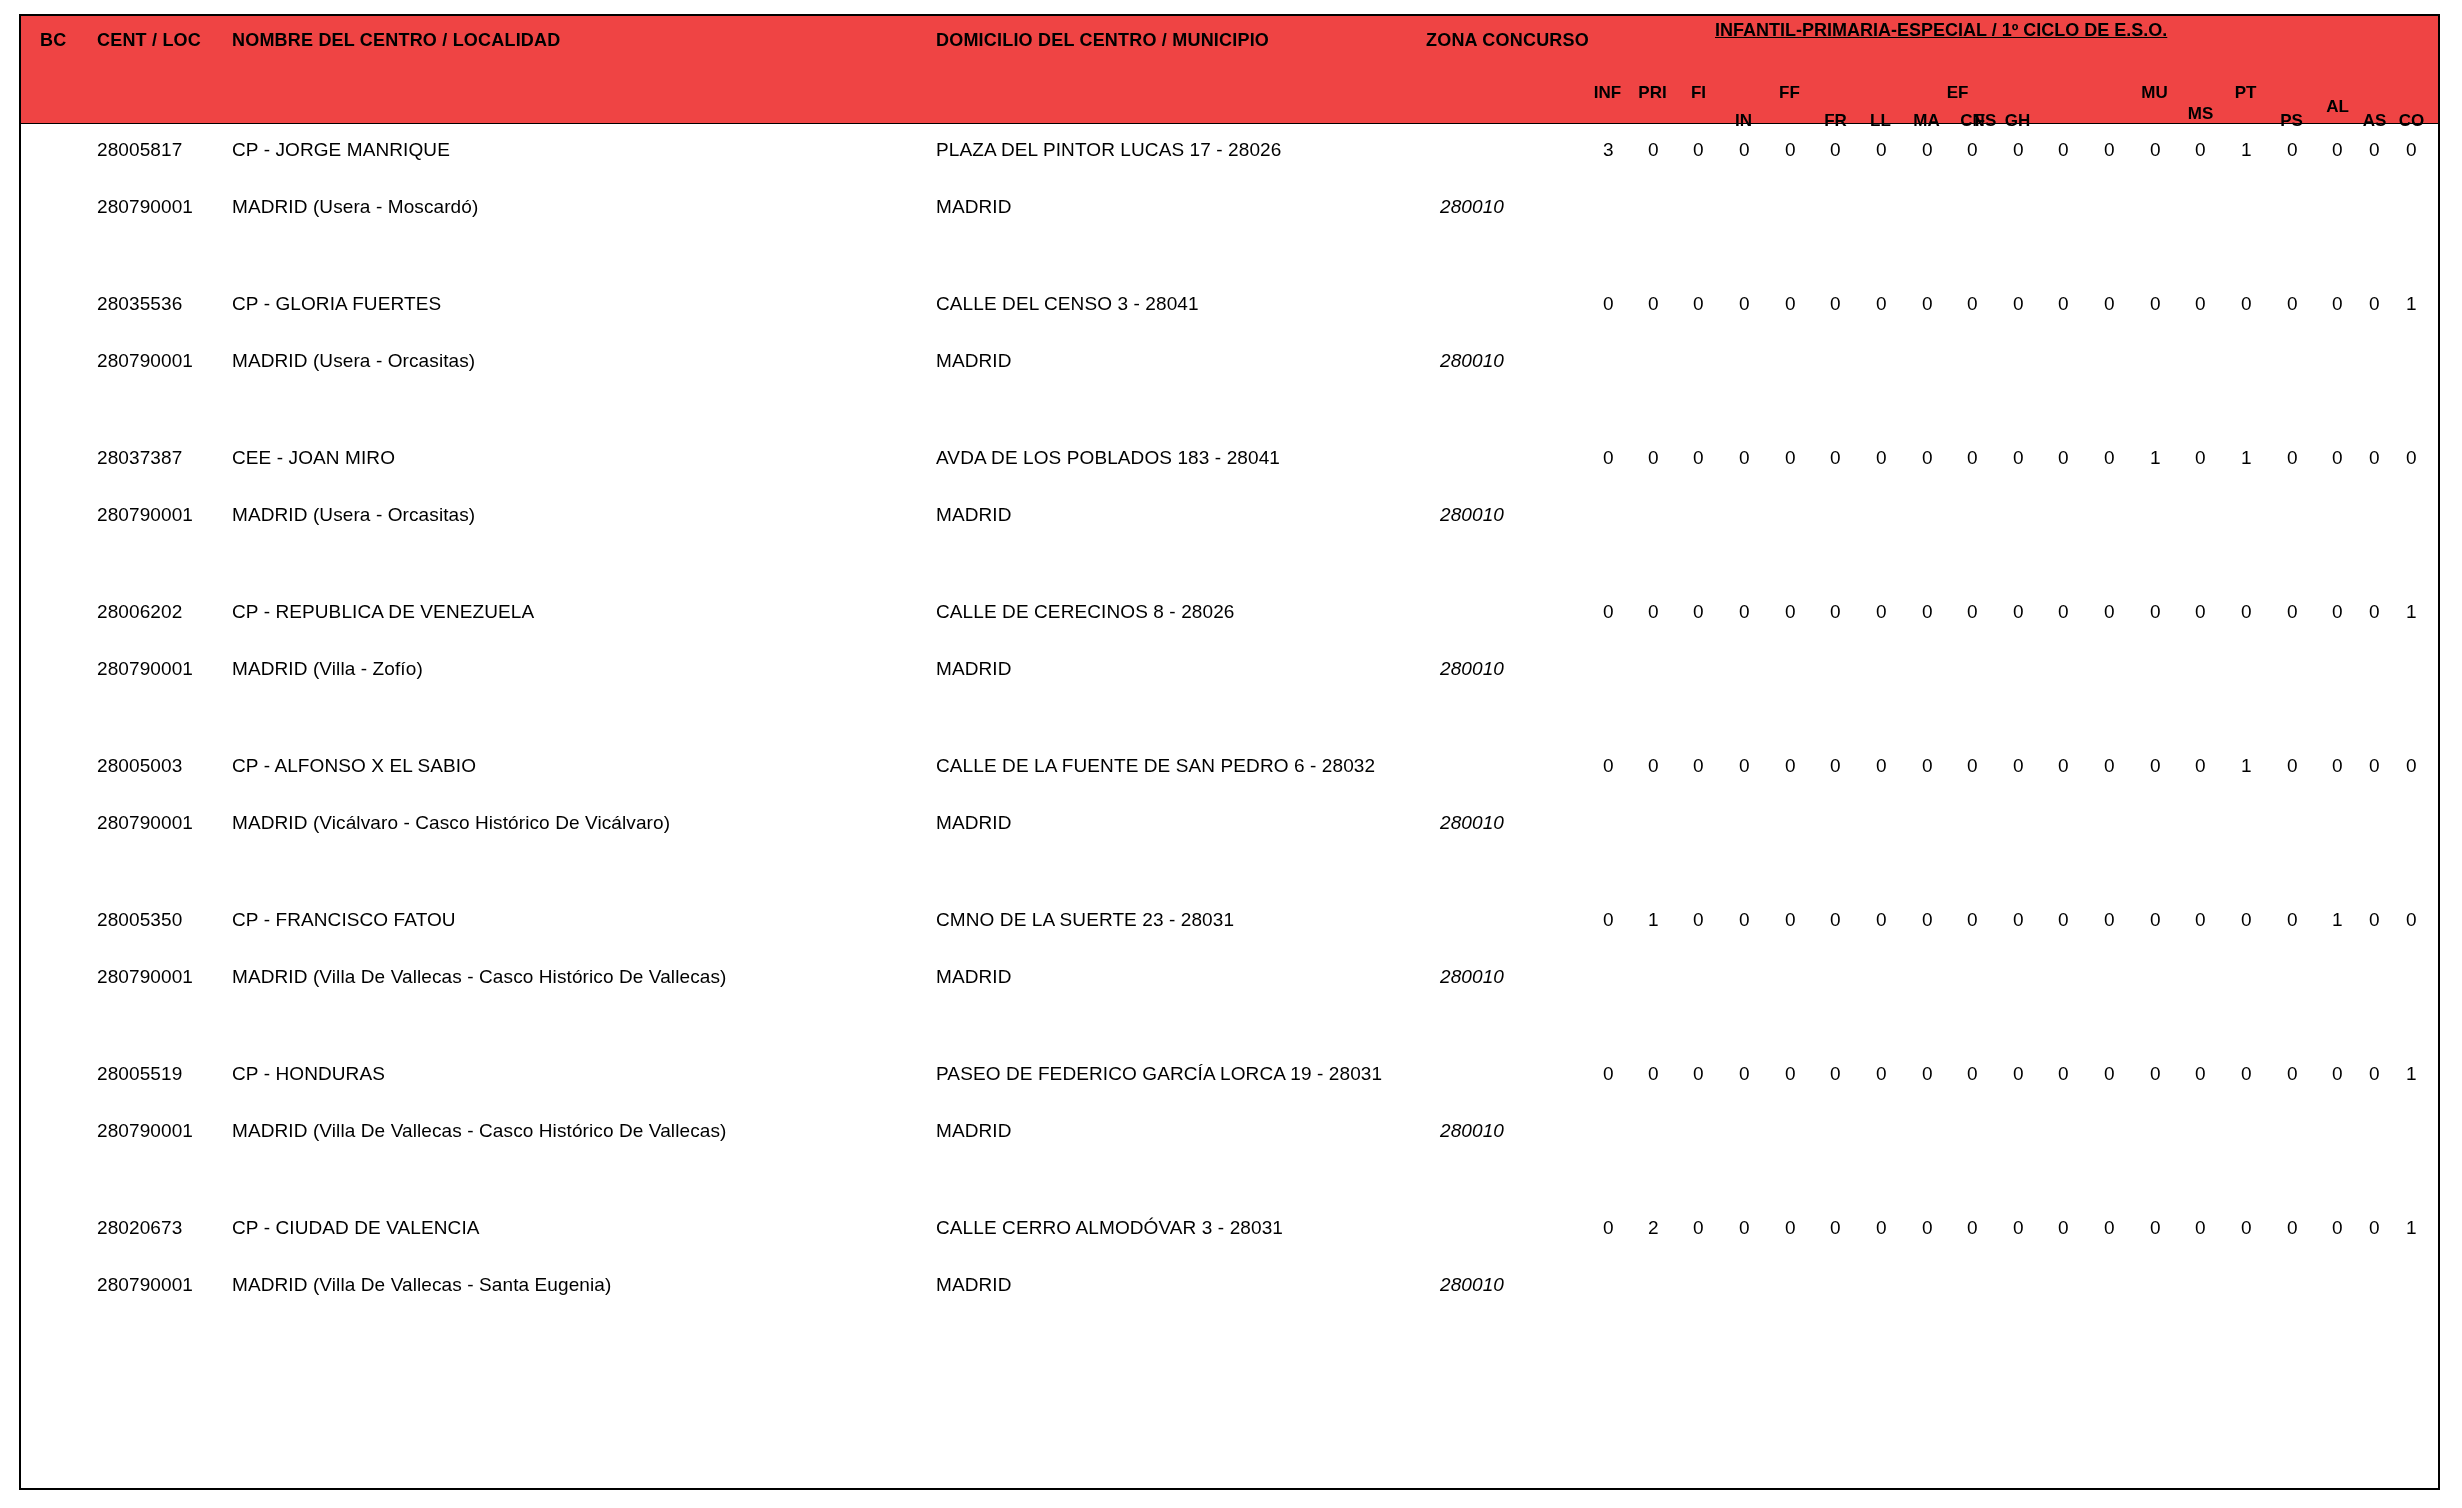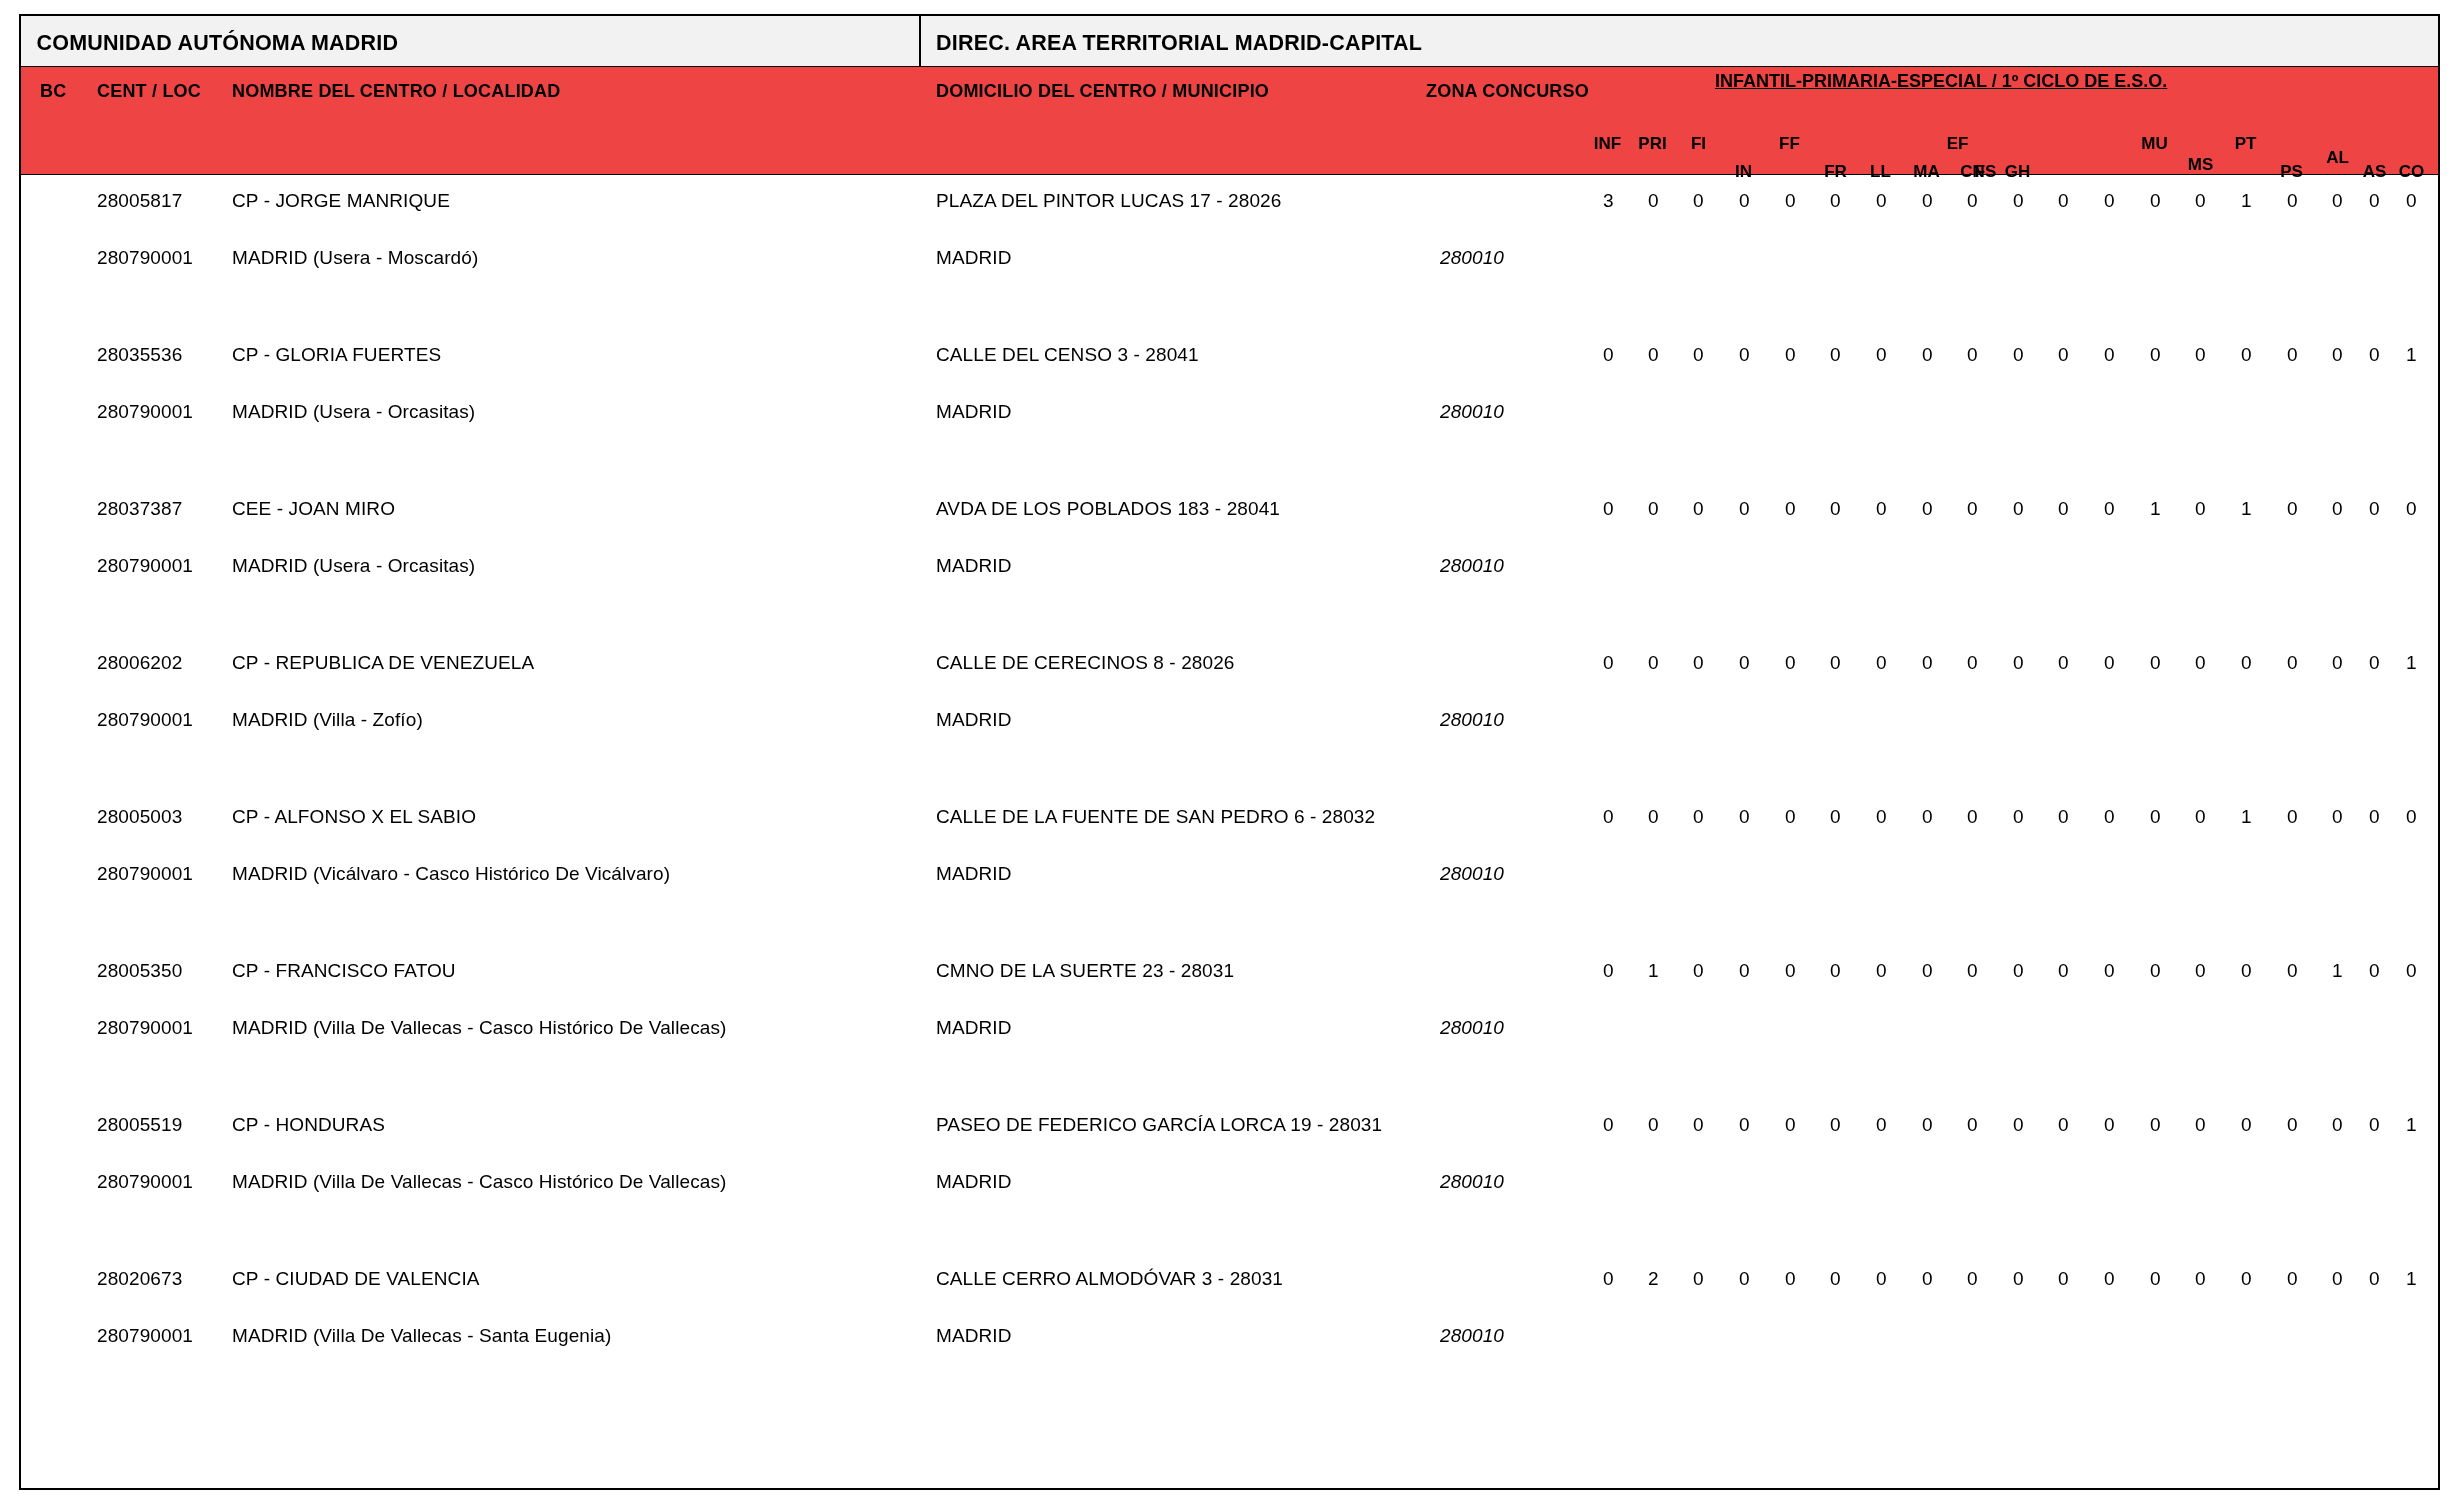--- a/index.html
+++ b/index.html
@@ -140,25 +140,20 @@
     text-align: center;
     font-size: 19px;
   }
 </style>
 </head>
 <body>
 
 <div class="page">
   <div class="sheet">
 
-    <div class="title-band">
-      <div class="title-left">COMUNIDAD AUTÓNOMA MADRID</div>
-      <div class="title-sep"></div>
-      <div class="title-right">DIREC.  AREA TERRITORIAL MADRID-CAPITAL</div>
-    </div>
 
     <div class="head-band">
       <div class="hcell h-bc">BC</div>
       <div class="hcell h-cent">CENT / LOC</div>
       <div class="hcell h-nom">NOMBRE DEL CENTRO / LOCALIDAD</div>
       <div class="hcell h-dom">DOMICILIO DEL CENTRO / MUNICIPIO</div>
       <div class="hcell h-zona">ZONA CONCURSO</div>
       <div class="grouphdr">INFANTIL-PRIMARIA-ESPECIAL / 1º CICLO DE E.S.O.</div>
       <div id="spec-headers">
           <div class="colhdr" style="left: 1564px; width: 45px; top: 67px;">INF</div>

